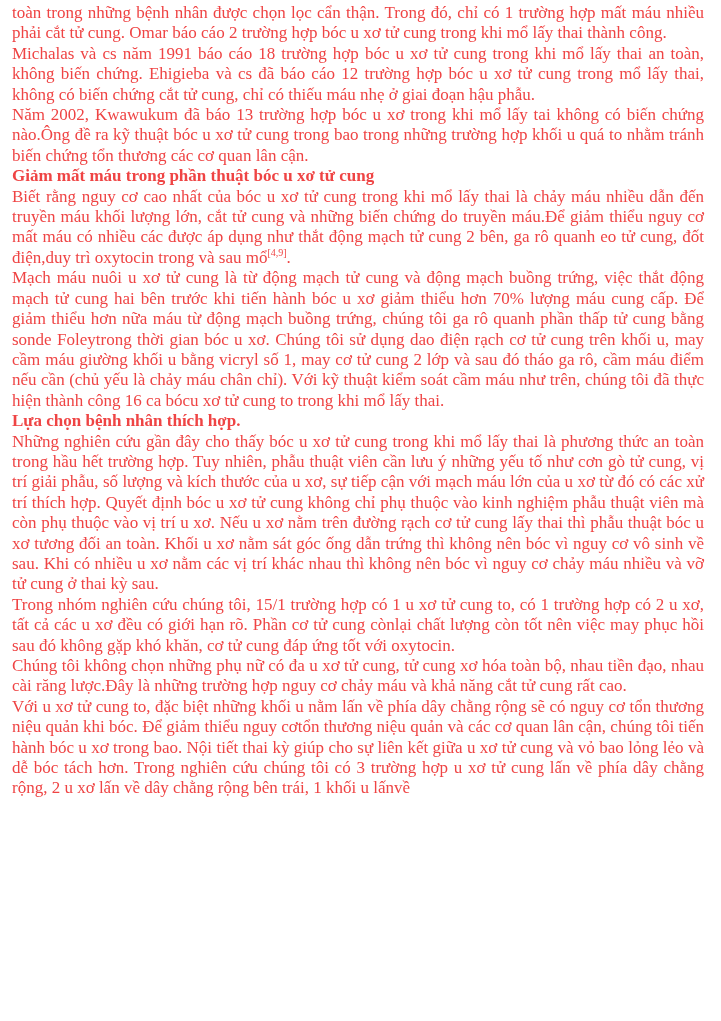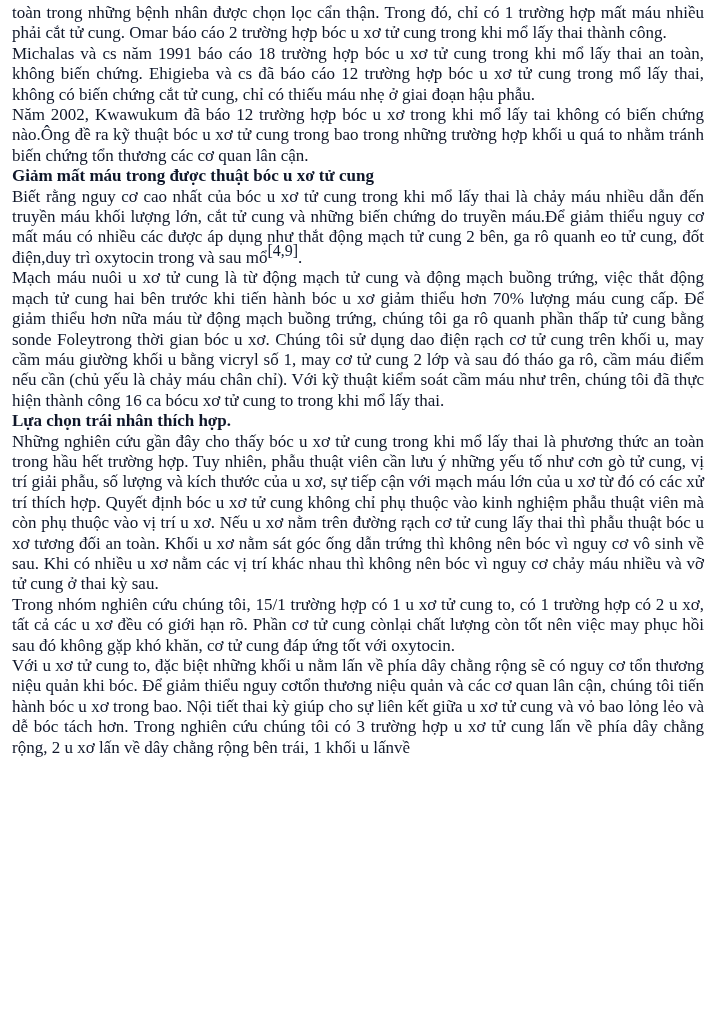--- a/index.html
+++ b/index.html
@@ -5,67 +5,68 @@
   html, body {
     margin: 0;
     padding: 0;
     background: #ffffff;
   }
   .page {
     width: 721px;
     height: 1021px;
     box-sizing: border-box;
     background: #ffffff;
-    color: #0f172a;
+    color: #ef4444;
     padding: 3px 17px 0 12px;
     font-family: "Liberation Serif", "DejaVu Serif", serif;
     font-size: 17px;
     line-height: 20.4px;
     overflow: hidden;
   }
   .para {
     margin: 0;
     text-align: justify;
     text-justify: inter-word;
   }
   .heading {
     margin: 0;
     font-size: 17px;
     font-weight: bold;
     text-align: left;
   }
   sup.cite {
-    font-size: 16px;
+    font-size: 10px;
     line-height: 0;
     vertical-align: super;
   }
 </style>
 </head>
 <body>
 
 <div class="page">
 
   <p class="para">toàn trong những bệnh nhân được chọn lọc cẩn thận. Trong đó, chỉ có 1 trường hợp mất máu nhiều phải cắt tử cung. Omar báo cáo 2 trường hợp bóc u xơ tử cung trong khi mổ lấy thai thành công.</p>
 
   <p class="para">Michalas và cs năm 1991 báo cáo 18 trường hợp bóc u xơ tử cung trong khi mổ lấy thai an toàn, không biến chứng. Ehigieba và cs đã báo cáo 12 trường hợp bóc u xơ tử cung trong mổ lấy thai, không có biến chứng cắt tử cung, chỉ có thiếu máu nhẹ ở giai đoạn hậu phẫu.</p>
 
-  <p class="para">Năm 2002, Kwawukum đã báo 12 trường hợp bóc u xơ trong khi mổ lấy tai không có biến chứng nào.Ông đề ra kỹ thuật bóc u xơ tử cung trong bao trong những trường hợp khối u quá to nhằm tránh biến chứng tổn thương các cơ quan lân cận.</p>
+  <p class="para">Năm 2002, Kwawukum đã báo 13 trường hợp bóc u xơ trong khi mổ lấy tai không có biến chứng nào.Ông đề ra kỹ thuật bóc u xơ tử cung trong bao trong những trường hợp khối u quá to nhằm tránh biến chứng tổn thương các cơ quan lân cận.</p>
 
 
 
-  <p class="heading">Giảm mất máu trong được thuật bóc u xơ tử cung</p>
+  <p class="heading">Giảm mất máu trong phần thuật bóc u xơ tử cung</p>
 
   <p class="para"><span>Biết rằng nguy cơ cao nhất của bóc u xơ tử cung trong khi mổ lấy thai là chảy máu nhiều dẫn đến truyền máu khối lượng lớn, cắt tử cung và những biến chứng do truyền máu.Để giảm thiểu nguy cơ mất máu có nhiều các được áp dụng như thắt động mạch tử cung 2 bên, ga rô quanh eo tử cung, đốt điện,duy trì oxytocin trong và sau mổ</span><sup class="cite">[4,9]</sup><span>.</span></p>
 
   <p class="para">Mạch máu nuôi u xơ tử cung là từ động mạch tử cung và động mạch buồng trứng, việc thắt động mạch tử cung hai bên trước khi tiến hành bóc u xơ giảm thiểu hơn 70% lượng máu cung cấp. Để giảm thiểu hơn nữa máu từ động mạch buồng trứng, chúng tôi ga rô quanh phần thấp tử cung bằng sonde Foleytrong thời gian bóc u xơ. Chúng tôi sử dụng dao điện rạch cơ tử cung trên khối u, may cầm máu giường khối u bằng vicryl số 1, may cơ tử cung 2 lớp và sau đó tháo ga rô, cầm máu điểm nếu cần (chủ yếu là chảy máu chân chỉ). Với kỹ thuật kiểm soát cầm máu như trên, chúng tôi đã thực hiện thành công 16 ca bócu xơ tử cung to trong khi mổ lấy thai.</p>
 
-  <p class="heading">Lựa chọn trái nhân thích hợp.</p>
+  <p class="heading">Lựa chọn bệnh nhân thích hợp.</p>
 
   <p class="para">Những nghiên cứu gần đây cho thấy bóc u xơ tử cung trong khi mổ lấy thai là phương thức an toàn trong hầu hết trường hợp. Tuy nhiên, phẫu thuật viên cần lưu ý những yếu tố như cơn gò tử cung, vị trí giải phẫu, số lượng và kích thước của u xơ, sự tiếp cận với mạch máu lớn của u xơ từ đó có các xử trí thích hợp. Quyết định bóc u xơ tử cung không chỉ phụ thuộc vào kinh nghiệm phẫu thuật viên mà còn phụ thuộc vào vị trí u xơ. Nếu u xơ nằm trên đường rạch cơ tử cung lấy thai thì phẫu thuật bóc u xơ tương đối an toàn. Khối u xơ nằm sát góc ống dẫn trứng thì không nên bóc vì nguy cơ vô sinh về sau. Khi có nhiều u xơ nằm các vị trí khác nhau thì không nên bóc vì nguy cơ chảy máu nhiều và vỡ tử cung ở thai kỳ sau.</p>
 
   <p class="para">Trong nhóm nghiên cứu chúng tôi, 15/1 trường hợp có 1 u xơ tử cung to, có 1 trường hợp có 2 u xơ, tất cả các u xơ đều có giới hạn rõ. Phần cơ tử cung cònlại chất lượng còn tốt nên việc may phục hồi sau đó không gặp khó khăn, cơ tử cung đáp ứng tốt với oxytocin.</p>
 
+  <p class="para">Chúng tôi không chọn những phụ nữ có đa u xơ tử cung, tử cung xơ hóa toàn bộ, nhau tiền đạo, nhau cài răng lược.Đây là những trường hợp nguy cơ chảy máu và khả năng cắt tử cung rất cao.</p>
 
 
 
   <p class="para">Với u xơ tử cung to, đặc biệt những khối u nằm lấn về phía dây chằng rộng sẽ có nguy cơ tổn thương niệu quản khi bóc. Để giảm thiểu nguy cơtổn thương niệu quản và các cơ quan lân cận, chúng tôi tiến hành bóc u xơ trong bao. Nội tiết thai kỳ giúp cho sự liên kết giữa u xơ tử cung và vỏ bao lỏng lẻo và dễ bóc tách hơn. Trong nghiên cứu chúng tôi có 3 trường hợp u xơ tử cung lấn về phía dây chằng rộng, 2 u xơ lấn về dây chằng rộng bên trái, 1 khối u lấnvề</p>
 
 </div>
 
 </body></html>

